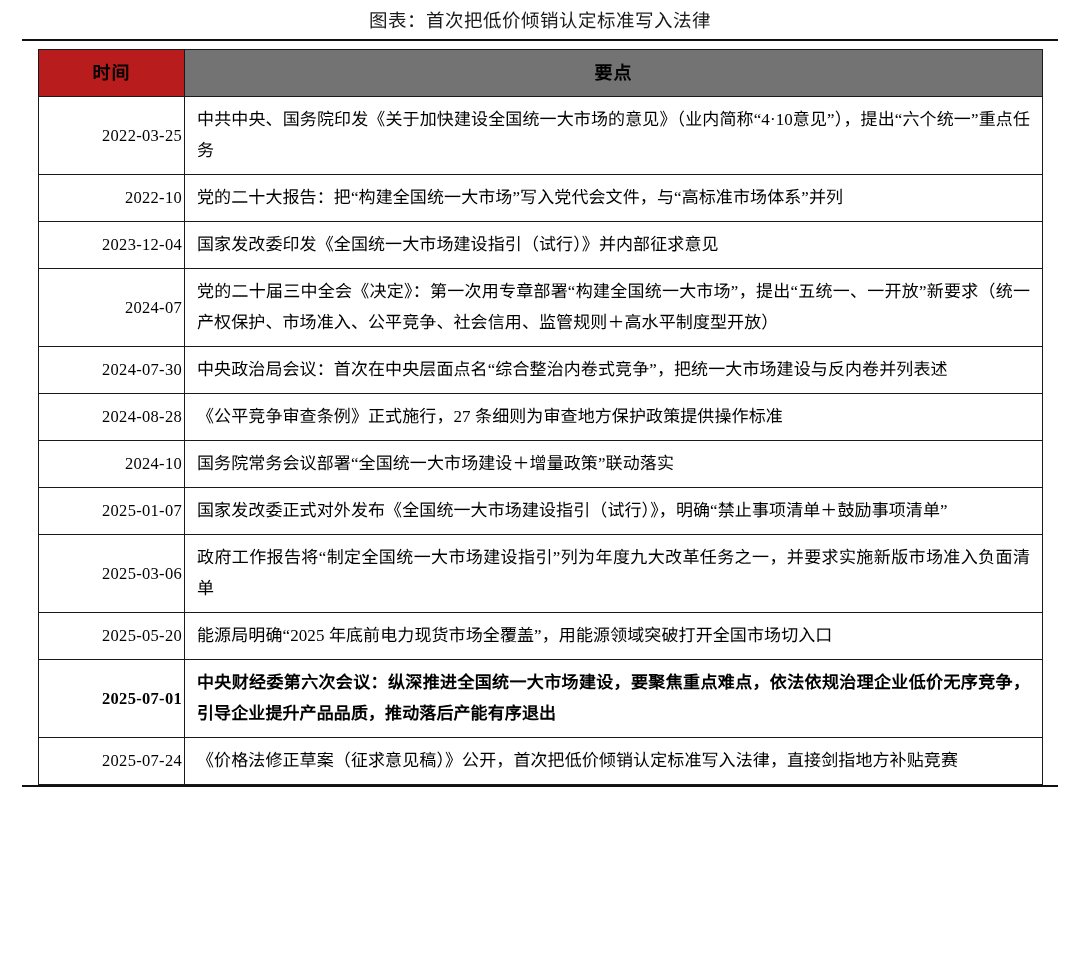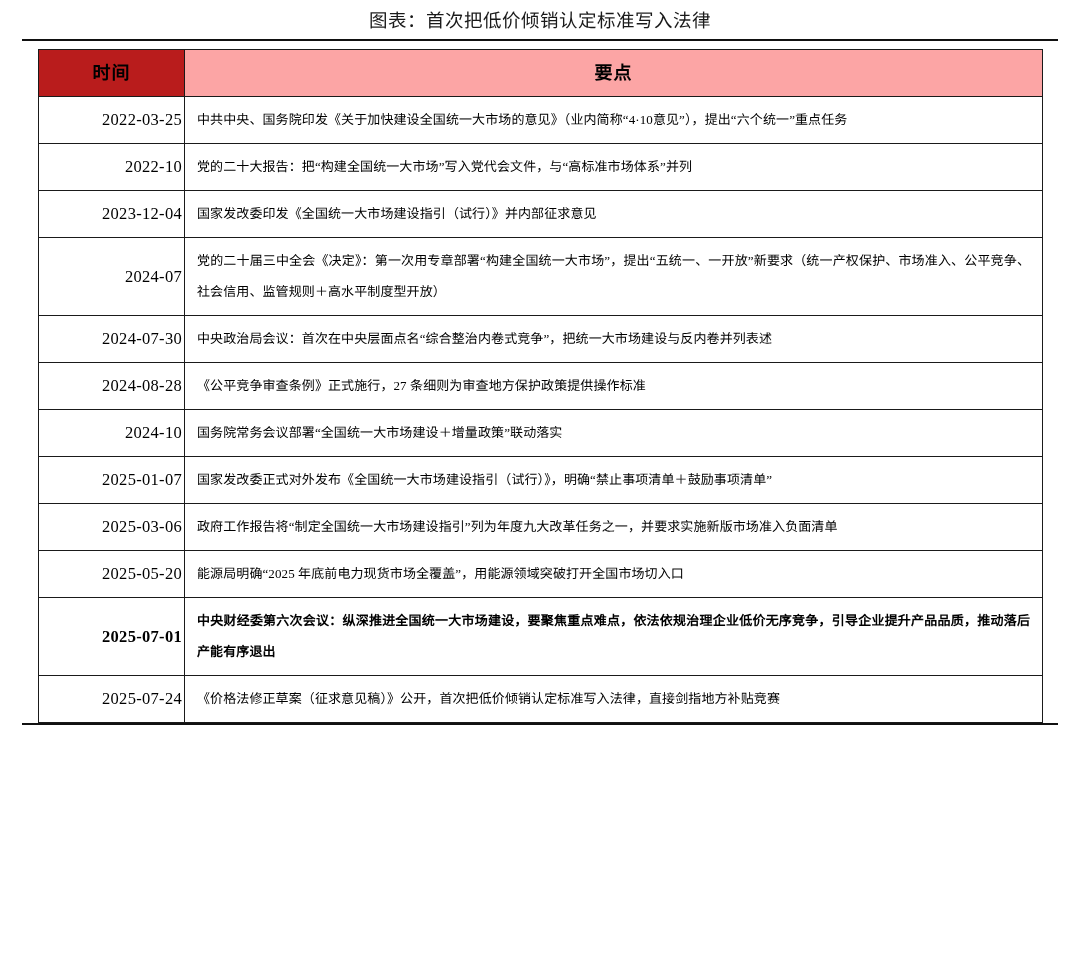--- a/index.html
+++ b/index.html
@@ -73,21 +73,21 @@
 
   td.date-cell {
     text-align: right;
     font-size: 16.5px;
     line-height: 24px;
     white-space: nowrap;
     padding: 4px 2px;
     letter-spacing: 0.3px;
   }
   td.point-cell {
-    font-size: 13px;
+    font-size: 17px;
     line-height: 31px;
     padding: 7px 12px 8px 12px;
     text-align: justify;
     text-justify: inter-ideograph;
     letter-spacing: 0.1px;
   }
   tr.highlight td.date-cell,
   tr.highlight td.point-cell {
     font-weight: bold;
   }
@@ -113,21 +113,21 @@
 
   <div class="table-wrap">
     <table class="timeline">
       <colgroup>
         <col class="c-date">
         <col class="c-point">
       </colgroup>
       <thead>
         <tr>
           <th style="background: #b91c1c;">时间</th>
-          <th style="background: #fca5a5;">要点</th>
+          <th style="background: #737373;">要点</th>
         </tr>
       </thead>
       <tbody id="timeline-body">
           <tr>
             <td class="date-cell">2022-03-25</td>
             <td class="point-cell">中共中央、国务院印发《关于加快建设全国统一大市场的意见》（业内简称“4·10意见”），提出“六个统一”重点任务</td>
           </tr>
           <tr>
             <td class="date-cell">2022-10</td>
             <td class="point-cell">党的二十大报告：把“构建全国统一大市场”写入党代会文件，与“高标准市场体系”并列</td>

